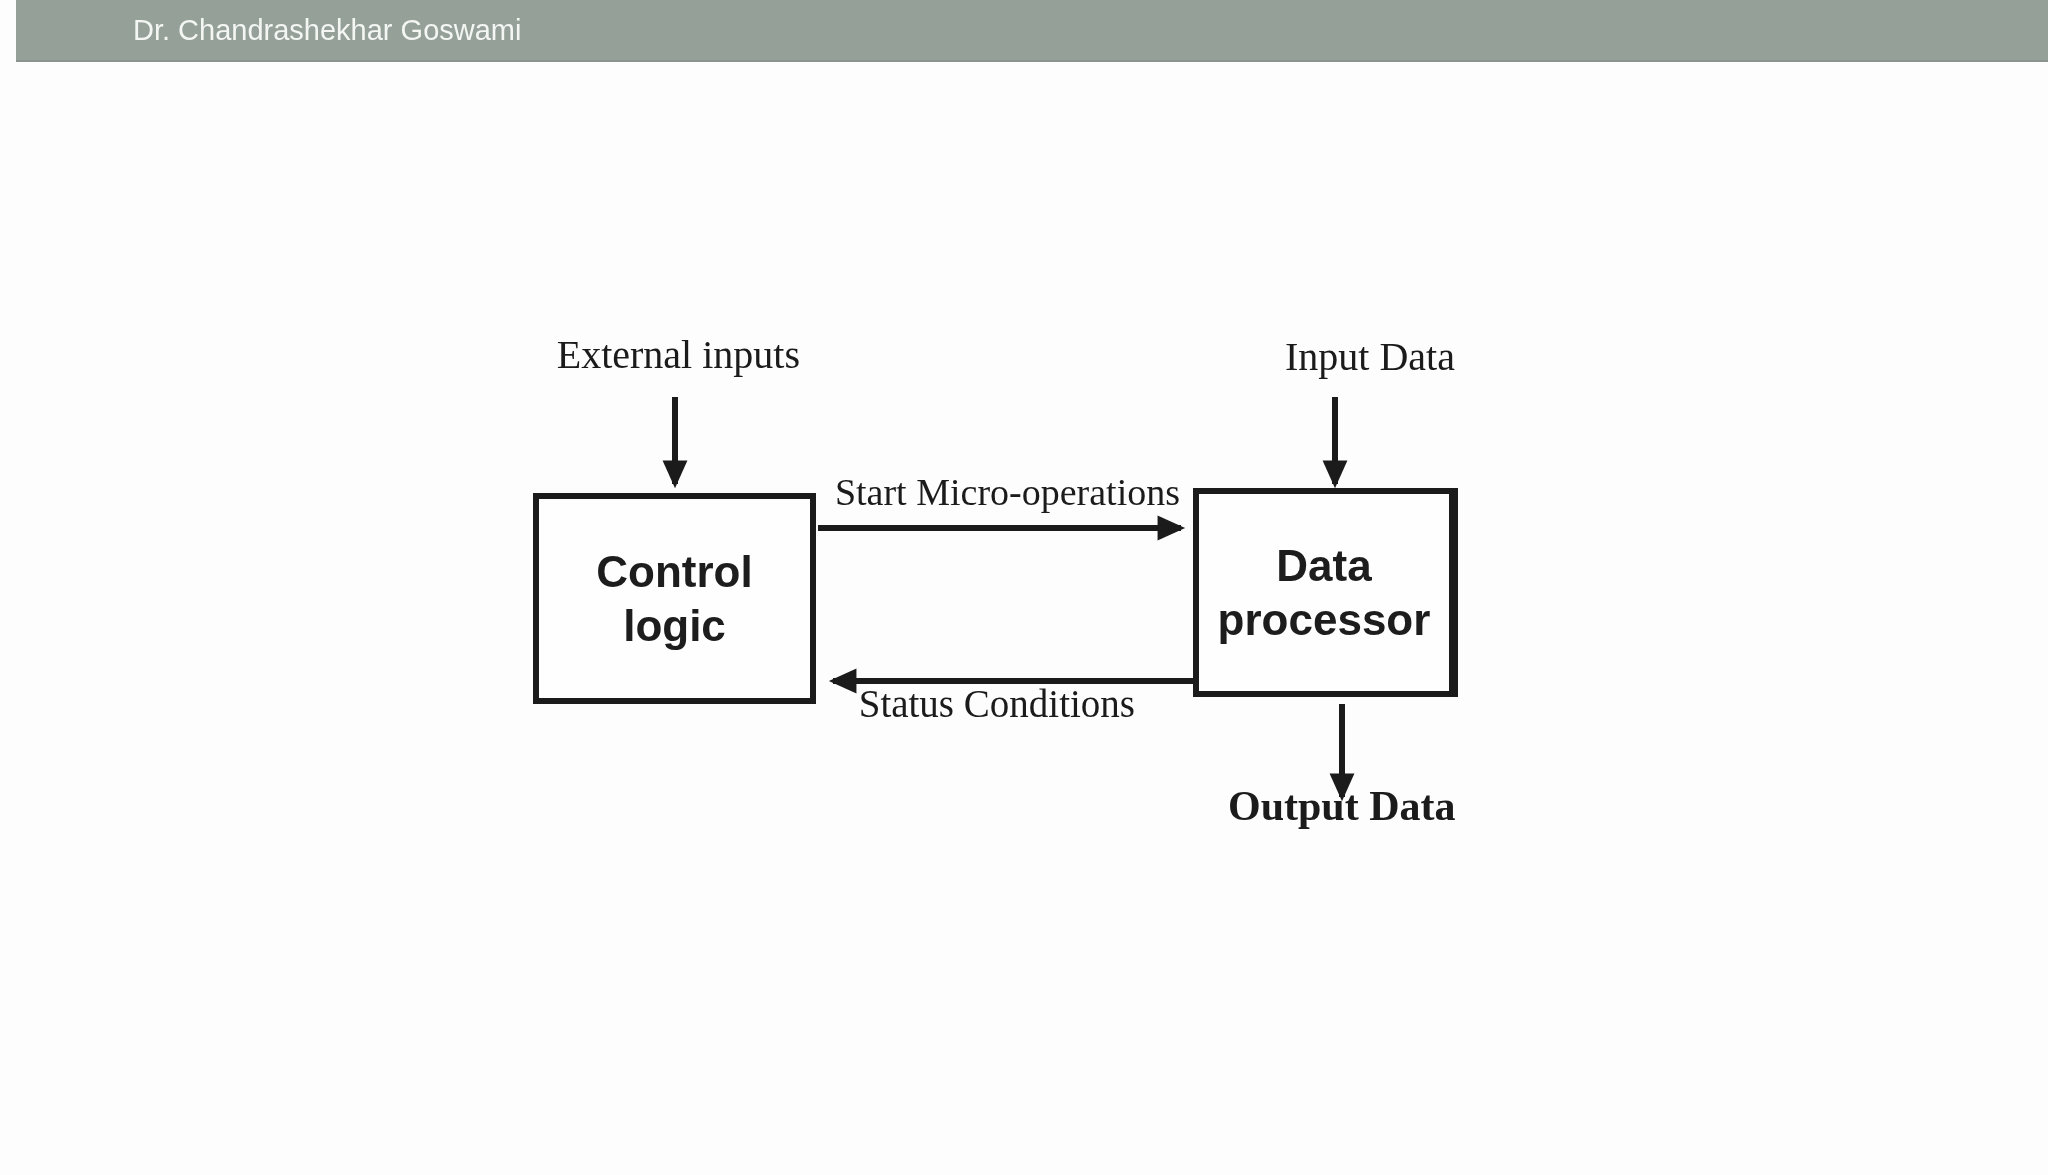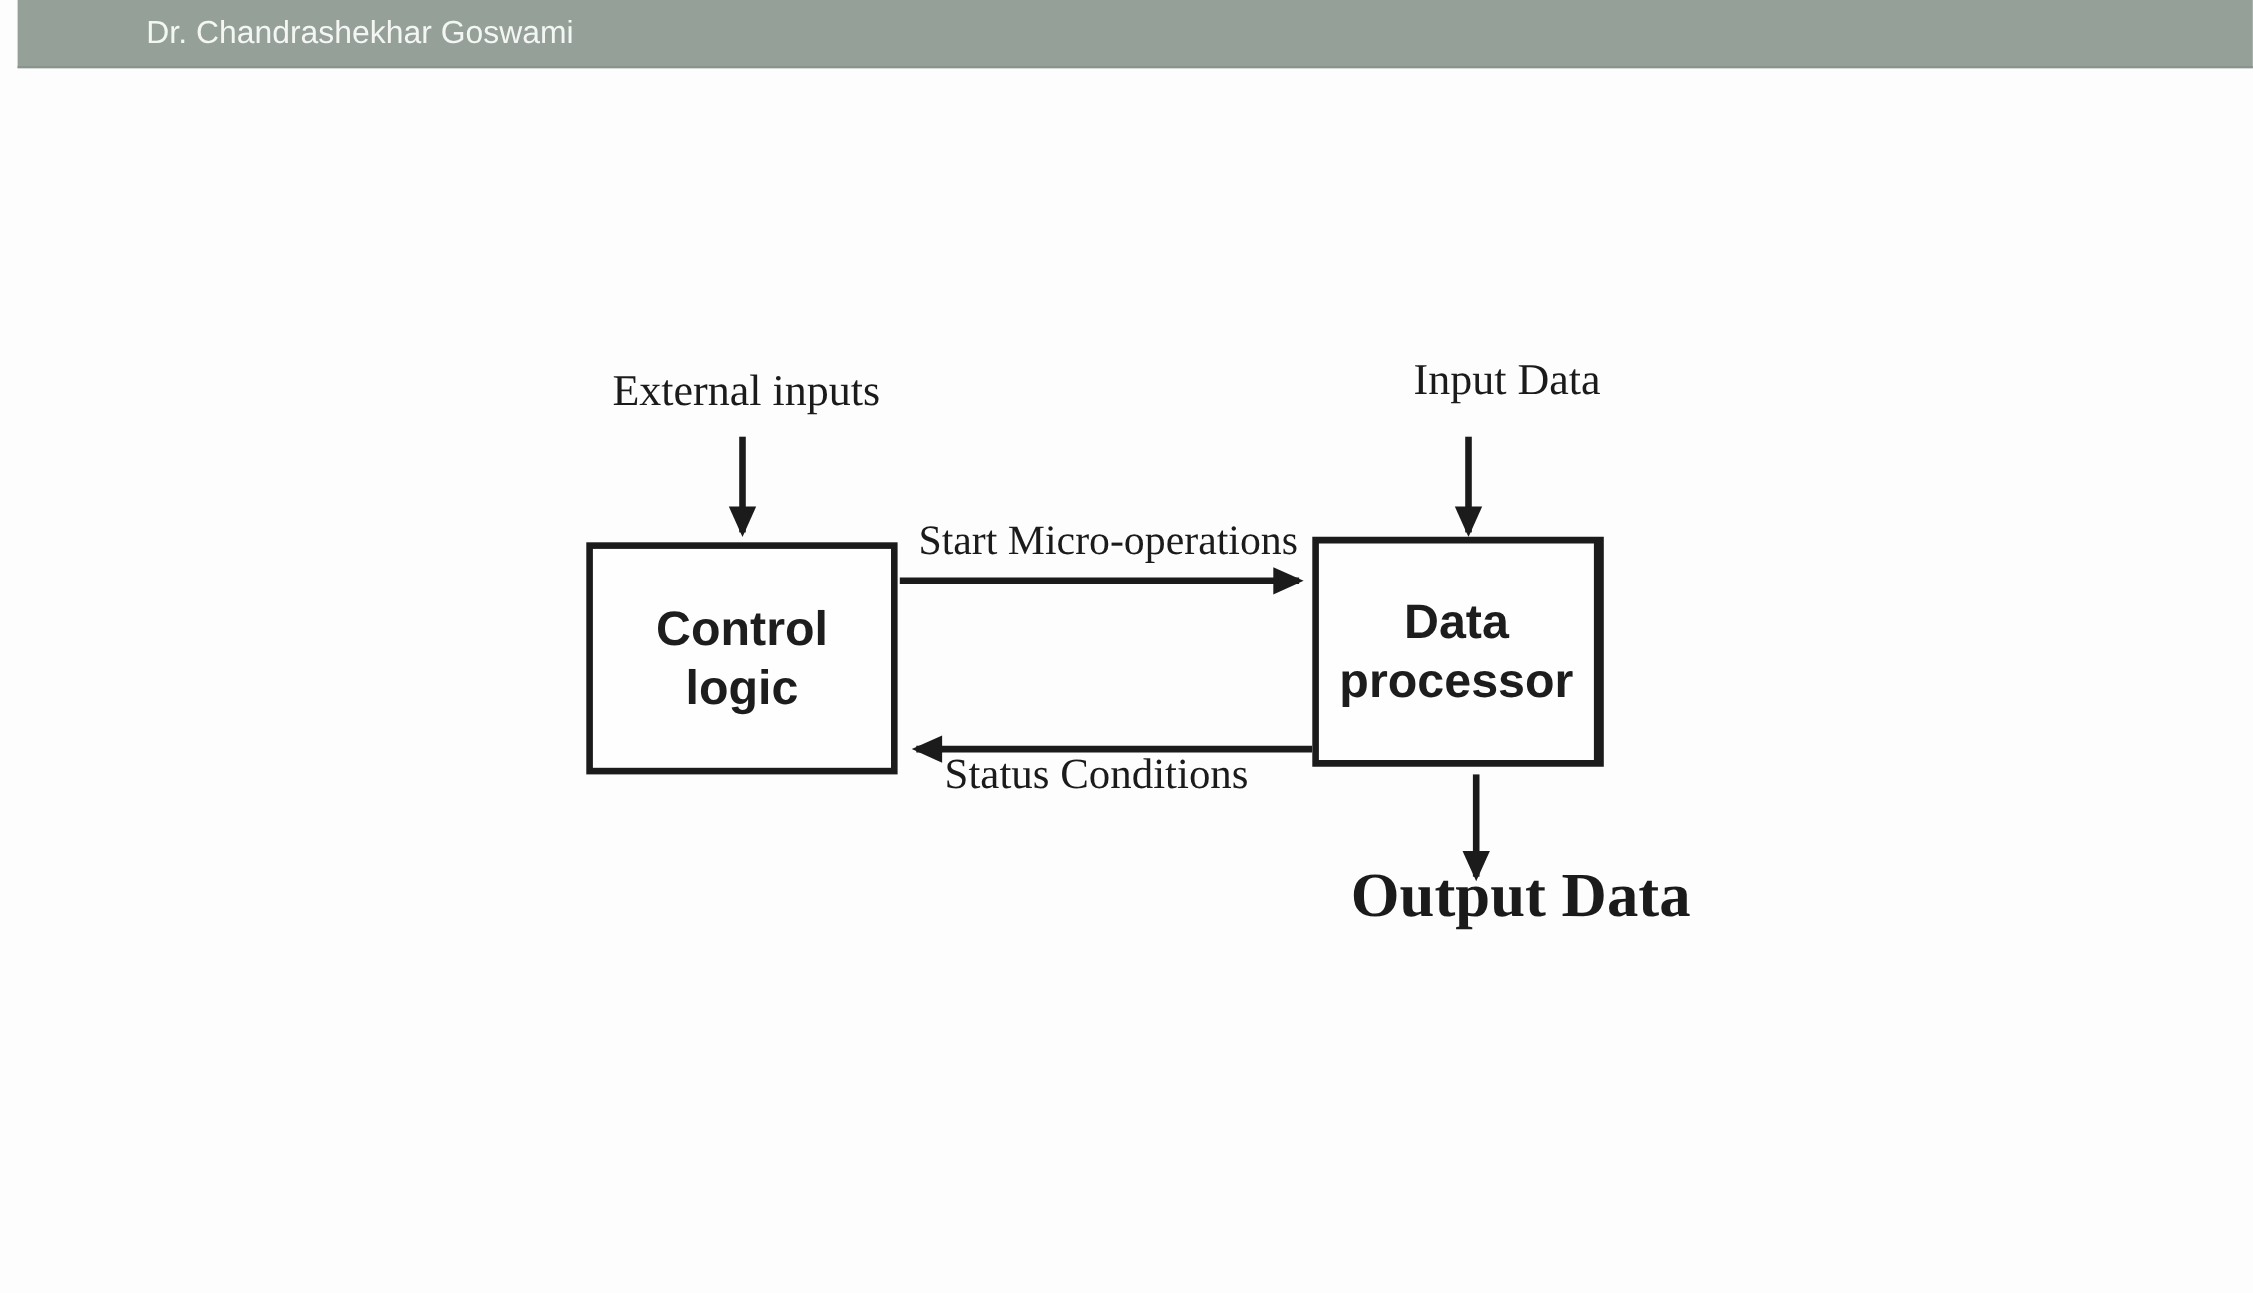--- a/index.html
+++ b/index.html
@@ -52,24 +52,24 @@
 
   .flow-label{
     position:absolute;
     font-family:"Liberation Serif",serif;
     font-size:40px;
     color:var(--ink);
     text-align:right;
     white-space:nowrap;
   }
   .lbl-external{left:520px;top:269px;width:280px;}
-  .lbl-input{left:1215px;top:259px;width:240px;font-family:Liberation Serif, serif;}
+  .lbl-input{left:1215px;top:271px;width:240px;font-family:Liberation Serif, serif;}
   .lbl-start{left:825px;top:408px;width:355px;font-size:38px;}
   .lbl-status{left:855px;top:619px;width:280px;font-size:39px;}
-  .lbl-output{left:1228px;top:720px;width:225px;font-size:57px;font-weight:bold;}
+  .lbl-output{left:1228px;top:720px;width:225px;font-size:42px;font-weight:bold;}
 </style>
 </head>
 <body>
 
 <div class="stage">
 
   <div class="header-bar">
     <span class="header-title">Dr. Chandrashekhar Goswami</span>
   </div>
 

